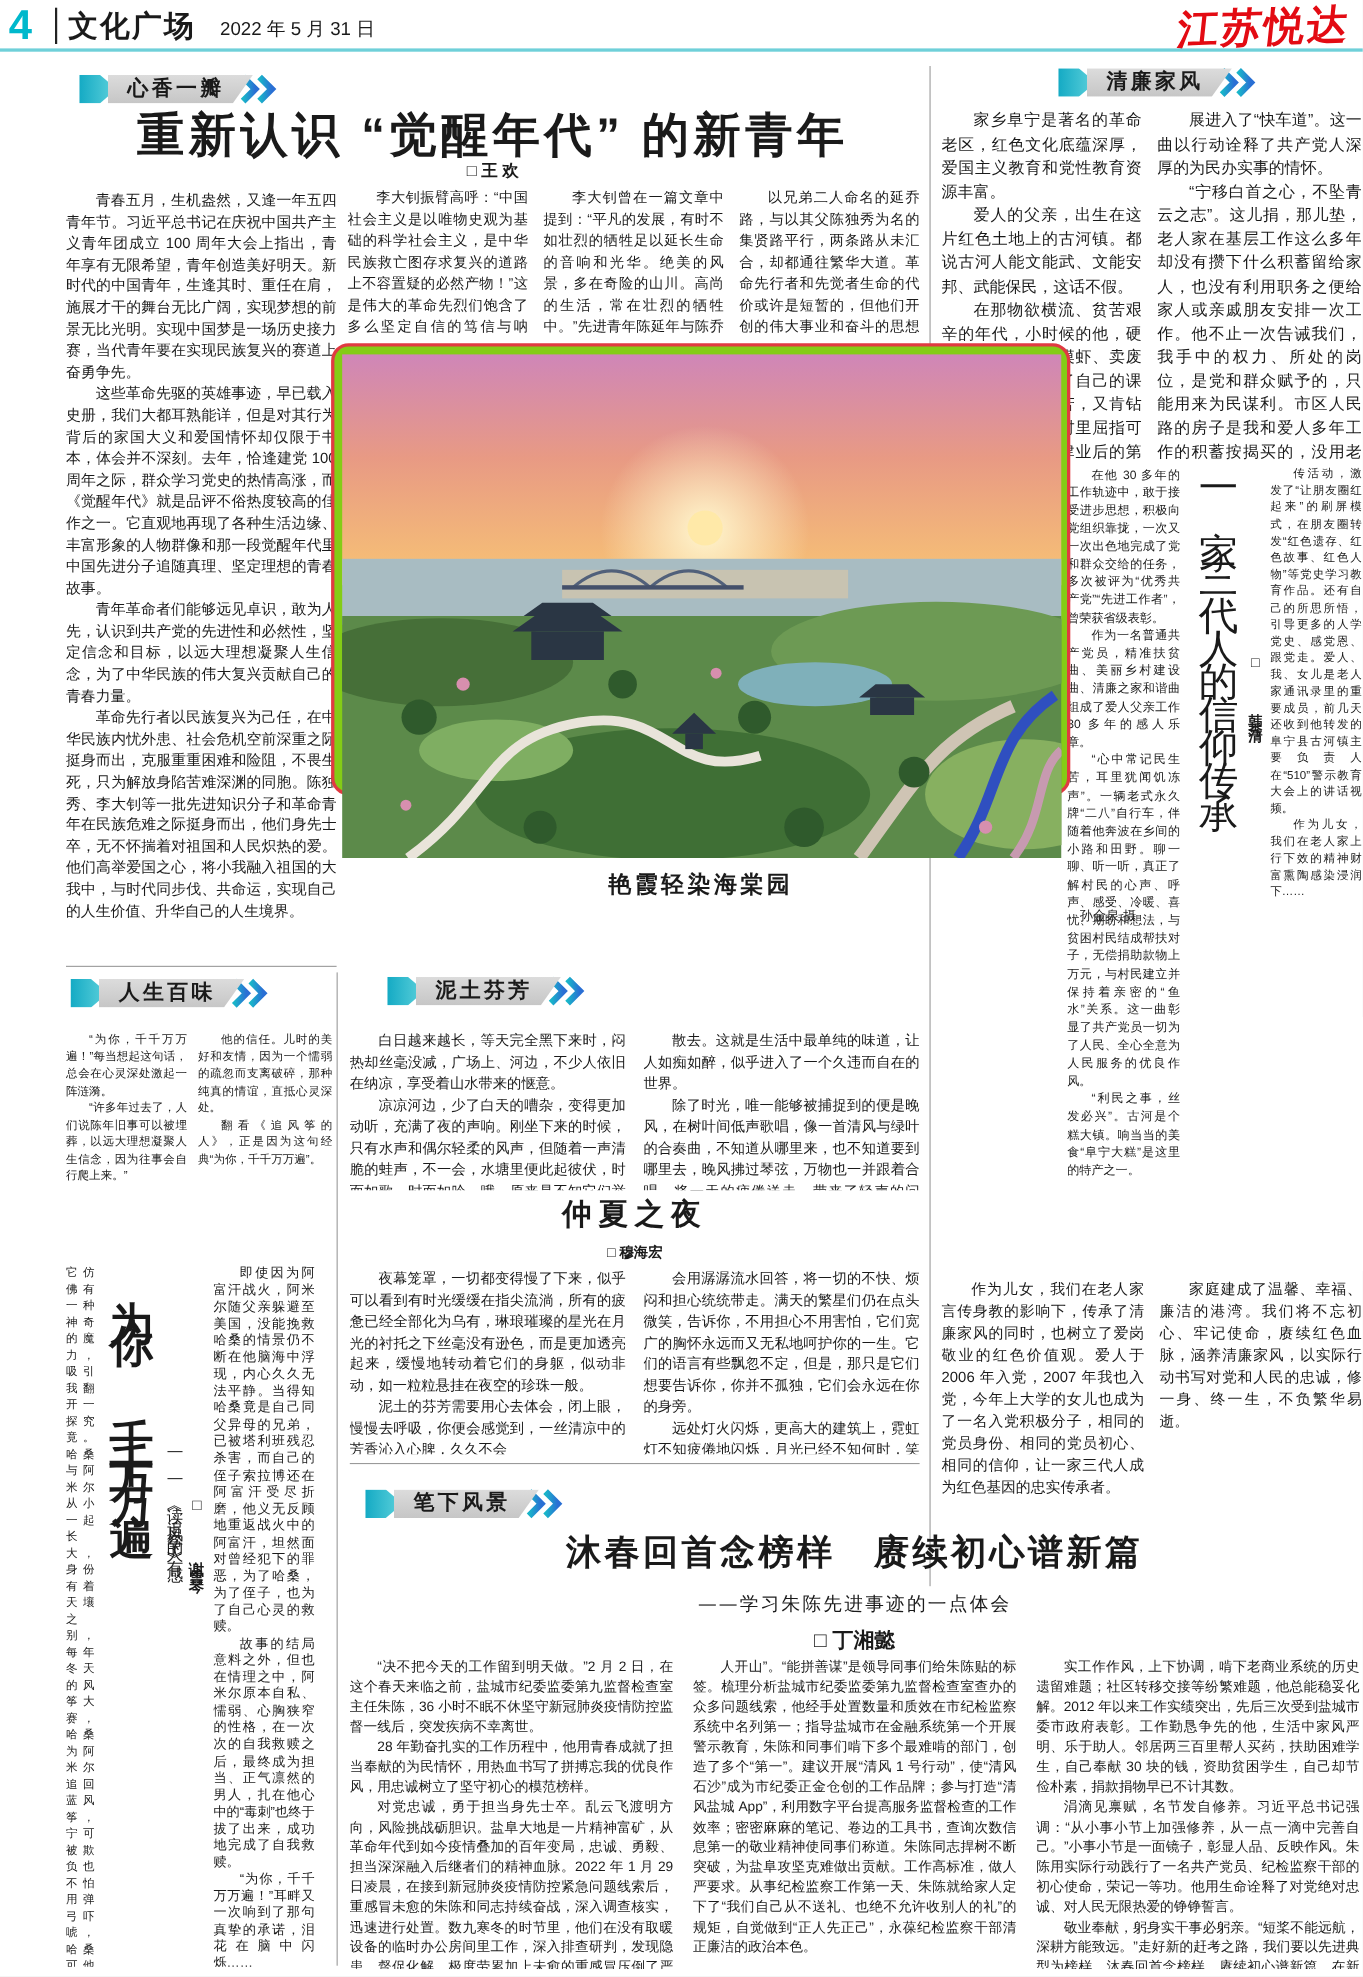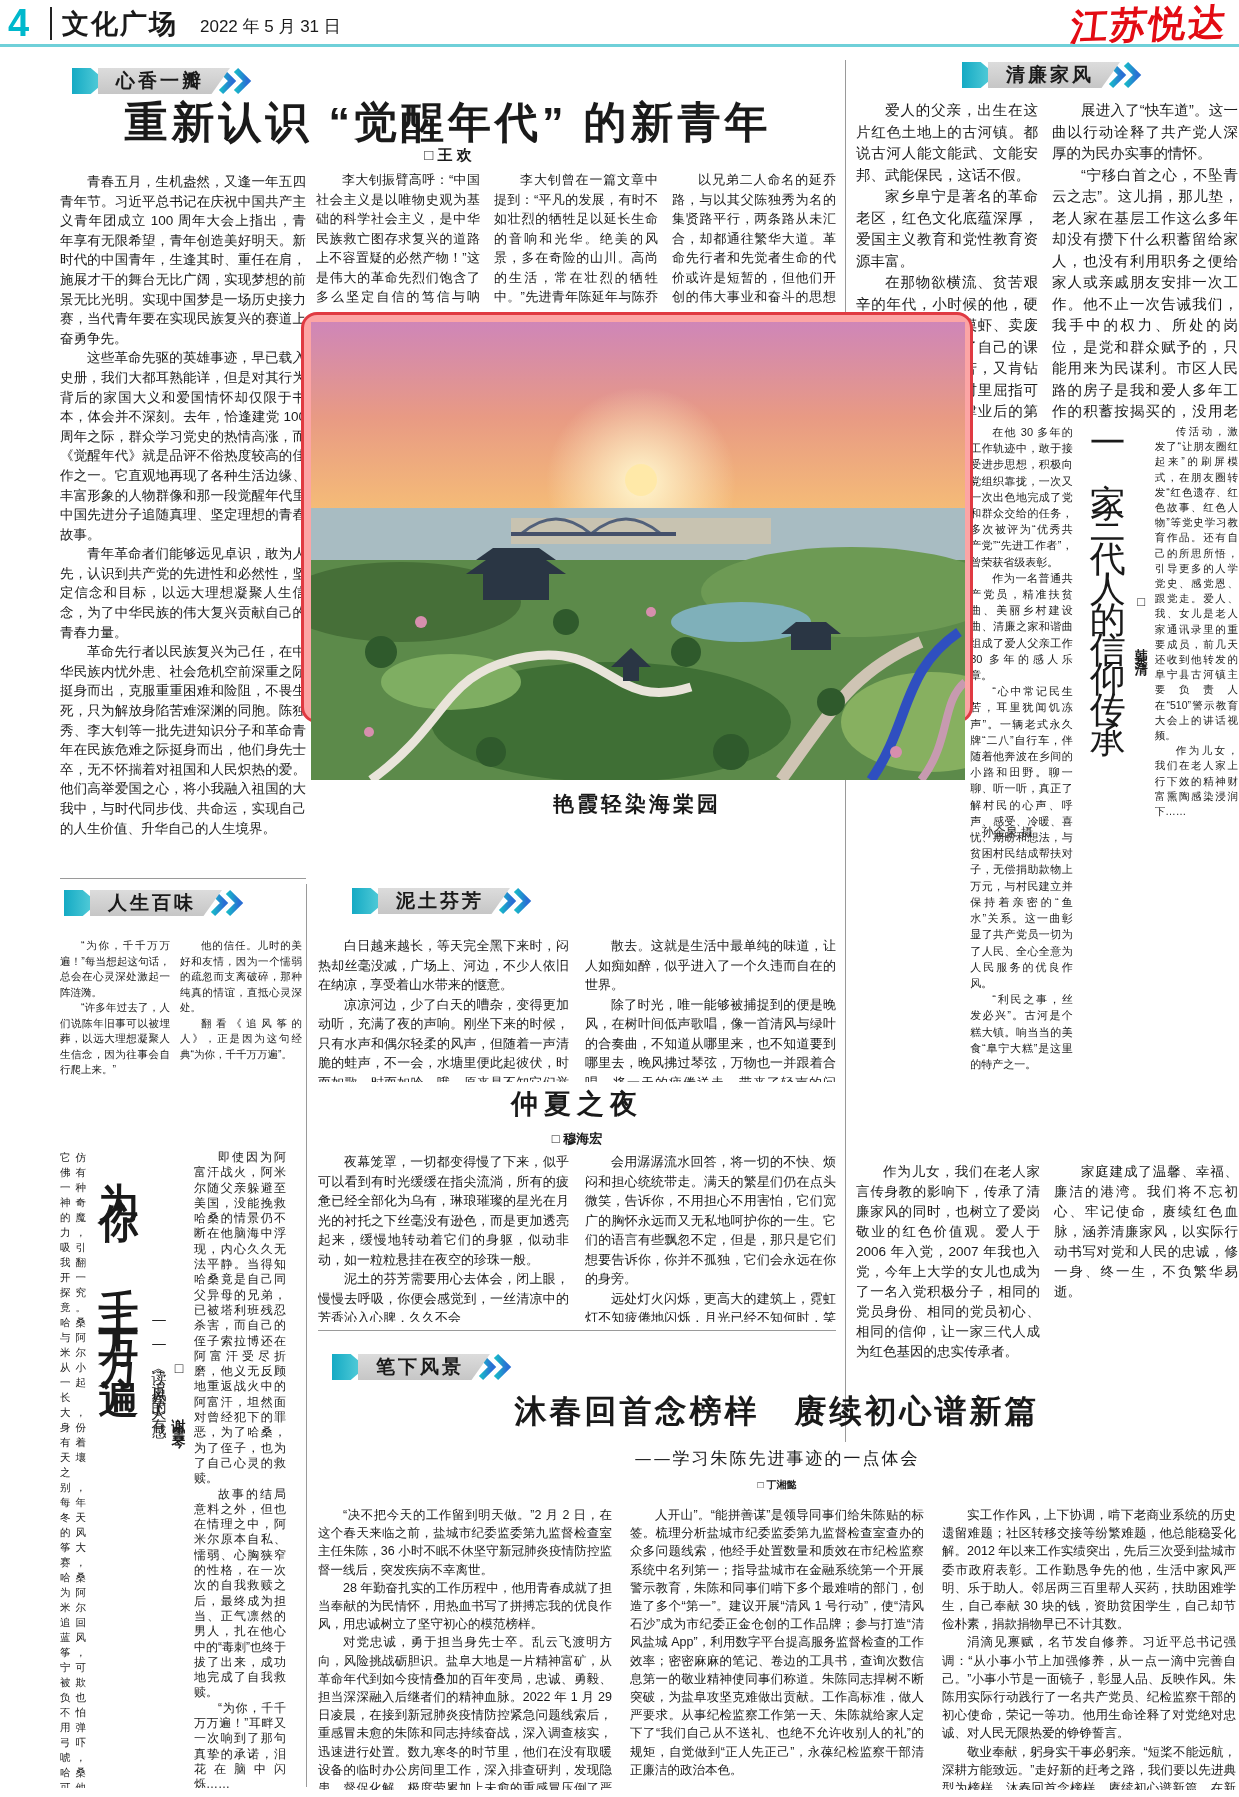--- a/index.html
+++ b/index.html
@@ -30,21 +30,21 @@
   .hline{position:absolute;background:#9a9a9a;}
   
   .xx-title{position:absolute;left:60px;top:94px;width:776px;text-align:center;font-size:43px;
             font-weight:bold;letter-spacing:4px;}
   .xx-byline{position:absolute;left:60px;top:146px;width:776px;text-align:center;font-size:15px;font-weight:bold;}
   .xx-col1{position:absolute;left:60px;top:172px;width:246px;height:690px;font-size:13.5px;line-height:19.6px;}
   .xx-top{position:absolute;left:316px;top:170px;width:520px;height:140px;gap:14px;font-size:13px;line-height:19.5px;}
   .xx-top .tcol{flex:1;}
   
   .photo-box{position:absolute;left:301px;top:312px;width:672px;height:411px;border:3px solid #e03a42;
-             border-radius:16px;background:#fca5a5;z-index:5;box-sizing:border-box;padding:7px 7px 0 7px;}
+             border-radius:16px;background:#84cc16;z-index:5;box-sizing:border-box;padding:7px 7px 0 7px;}
   .photo-box svg.photo{display:block;width:654px;height:458px;}
   .photo-cap{margin-top:10px;text-align:center;font-size:21px;font-weight:bold;letter-spacing:3px;}
   .photo-credit{margin-top:6px;text-align:right;font-size:12px;transform:translateX(70px);color:#222;}
   
   .rs-top{position:absolute;left:60px;top:938px;width:242px;height:206px;gap:10px;font-size:10.5px;line-height:15.5px;}
   .rs-top .a{width:110px;} .rs-top .b{width:122px;}
   .rs-main{position:absolute;left:60px;top:1150px;width:242px;height:638px;}
   .rs-side{width:26px;height:100%;font-size:10.5px;line-height:15px;overflow:hidden;word-break:break-all;text-align:justify;}
   .rs-vtitle{font-size:40px;font-weight:bold;letter-spacing:22px;height:620px;margin-left:6px;}
   .rs-vsub{font-size:15px;font-family:"DejaVu Serif",serif;letter-spacing:6px;height:600px;margin-left:2px;margin-top:160px;}
@@ -54,21 +54,21 @@
   .nt-top{position:absolute;left:318px;top:936px;width:518px;height:146px;gap:16px;font-size:13px;line-height:19.5px;}
   .nt-top .tcol,.nt-bot .tcol{flex:1;}
   .nt-titlebox{position:absolute;left:318px;top:1086px;width:518px;text-align:center;}
   .nt-title{font-size:27px;font-weight:bold;letter-spacing:6px;}
   .nt-byline{font-size:13px;font-weight:bold;margin-top:8px;}
   .nt-bot{position:absolute;left:318px;top:1152px;width:518px;height:170px;gap:16px;font-size:13px;line-height:19.5px;}
   
   .bx-title{position:absolute;left:318px;top:1390px;width:918px;text-align:center;font-size:32px;font-weight:bold;letter-spacing:3px;}
   .bx-sub{position:absolute;left:318px;top:1447px;width:918px;text-align:center;font-size:17px;
           font-family:"DejaVu Serif",serif;letter-spacing:2px;}
-  .bx-by{position:absolute;left:318px;top:1478px;width:918px;text-align:center;font-size:10px;font-weight:bold;}
+  .bx-by{position:absolute;left:318px;top:1478px;width:918px;text-align:center;font-size:19px;font-weight:bold;}
   .bx-body{position:absolute;left:318px;top:1506px;width:918px;height:284px;gap:18px;font-size:12.5px;line-height:18.2px;}
   .bx-body .tcol{flex:1;}
   
   .ql-top{position:absolute;left:856px;top:100px;width:382px;height:322px;gap:14px;font-size:14.5px;line-height:21.5px;}
   .ql-top .a{width:182px;} .ql-top .b{width:186px;}
   .ql-mid{position:absolute;left:856px;top:424px;width:382px;height:736px;}
   .ql-spacer{width:118px;}
   .ql-colm{width:106px;font-size:11px;line-height:16.2px;height:100%;}
   .ql-vtitle{font-size:36px;letter-spacing:30px;height:720px;margin-left:10px;font-weight:500;}
   .ql-vby{font-size:13px;font-weight:bold;letter-spacing:7px;height:400px;margin-top:170px;margin-left:0px;}
@@ -281,22 +281,22 @@
   <div class="badge" style="left:962px;top:60px">
     <span class="head"></span>
     <span class="bar">清廉家风</span>
     <svg width="36" height="28" viewBox="0 0 36 28">
       <path d="M3 3 L14 14 L3 25" fill="none" stroke="url(#cg)" stroke-width="6"></path>
       <path d="M18 3 L29 14 L18 25" fill="none" stroke="url(#cg)" stroke-width="6"></path>
     </svg>
   </div>
   <div class="ql-top flexrow">
     <div class="tcol a">
+        <p>家乡阜宁是著名的革命老区，红色文化底蕴深厚，爱国主义教育和党性教育资源丰富。</p>
         <p>爱人的父亲，出生在这片红色土地上的古河镇。都说古河人能文能武、文能安邦、武能保民，这话不假。</p>
-        <p>家乡阜宁是著名的革命老区，红色文化底蕴深厚，爱国主义教育和党性教育资源丰富。</p>
         <p>在那物欲横流、贫苦艰辛的年代，小时候的他，硬是靠放牛、捞鱼摸虾、卖废品挣学费才读完了自己的课业。由于学习刻苦，又肯钻研，成为了当时村里屈指可数的高中生。自肄业后的第二年起，先后担任了生产队、村民兵营、村委会、镇政府有关负责人。</p>
       </div>
     <div class="tcol b">
         <p>展进入了“快车道”。这一曲以行动诠释了共产党人深厚的为民办实事的情怀。</p>
         <p>“宁移白首之心，不坠青云之志”。这儿捐，那儿垫，老人家在基层工作这么多年却没有攒下什么积蓄留给家人，也没有利用职务之便给家人或亲戚朋友安排一次工作。他不止一次告诫我们，我手中的权力、所处的岗位，是党和群众赋予的，只能用来为民谋利。市区人民路的房子是我和爱人多年工作的积蓄按揭买的，没用老人家一分钱，我和我爱人的工作也是通过自己努力找的。</p>
       </div>
   </div>
   <div class="ql-mid flexrow">
     <div class="ql-spacer"></div>
     <div class="ql-colm tcol">

